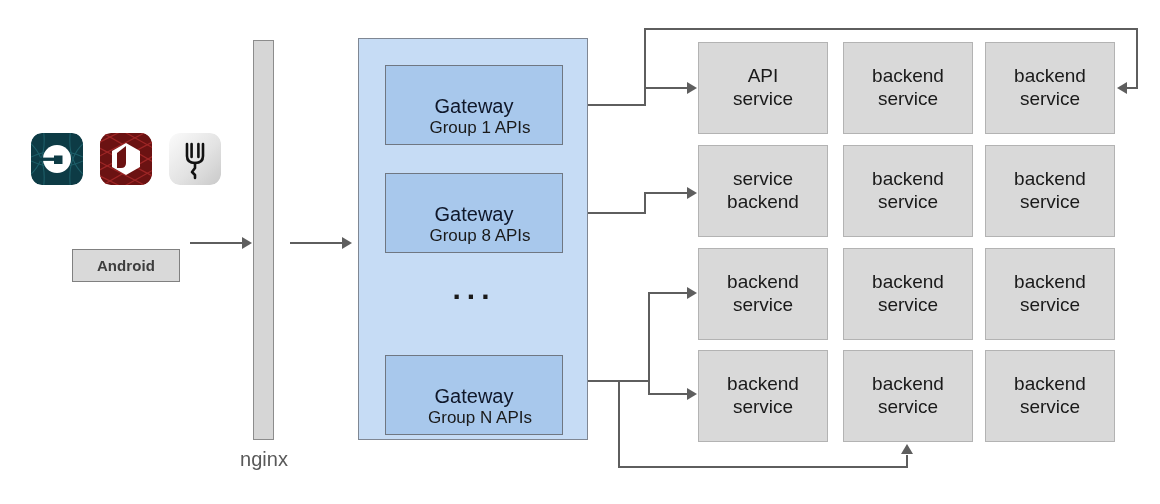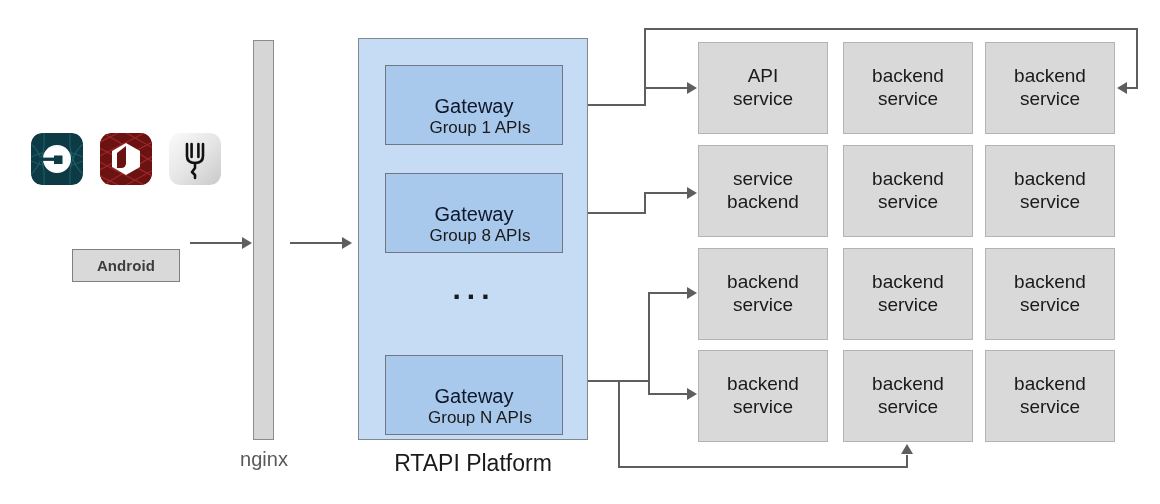--- a/index.html
+++ b/index.html
@@ -216,21 +216,20 @@
   <div class="abs gw gw2">
     <div class="gw-title">Gateway</div>
     <div class="gw-sub">Group 8 APIs</div>
   </div>
   <div class="abs ellipsis">...</div>
   <div class="abs gw gwN">
     <div class="gw-title">Gateway</div>
     <div class="gw-sub">Group N APIs</div>
   </div>
 
-  <div class="abs platform-label">RTAPI Platform</div>
 
   <div class="abs svc" style="left:698px; top:42px;">
     <div>API</div>
     <div>service</div>
   </div>
   <div class="abs svc" style="left:843px; top:42px;">
     <div>backend</div>
     <div>service</div>
   </div>
   <div class="abs svc" style="left:985px; top:42px;">

